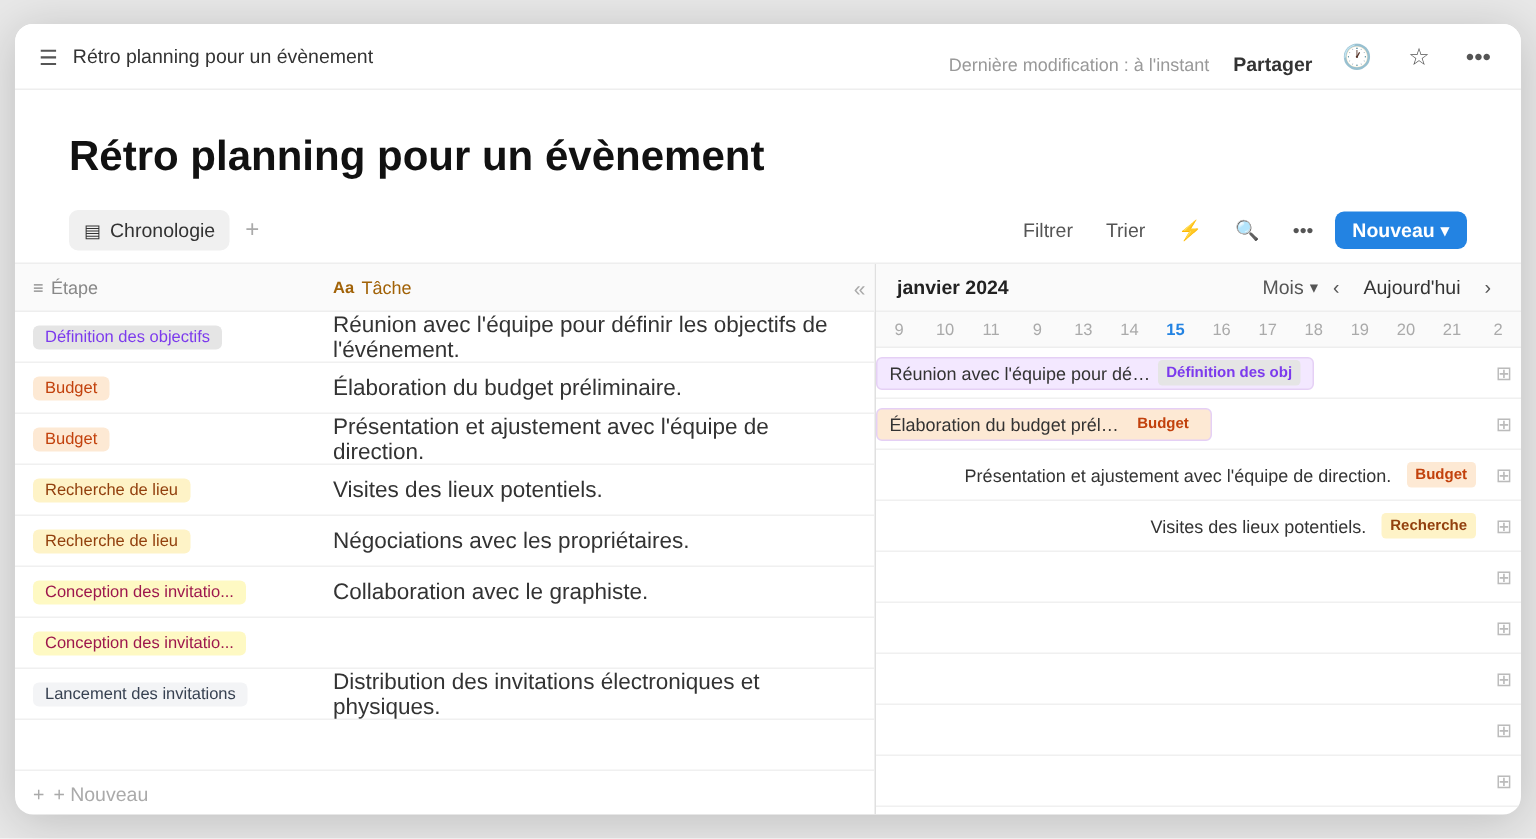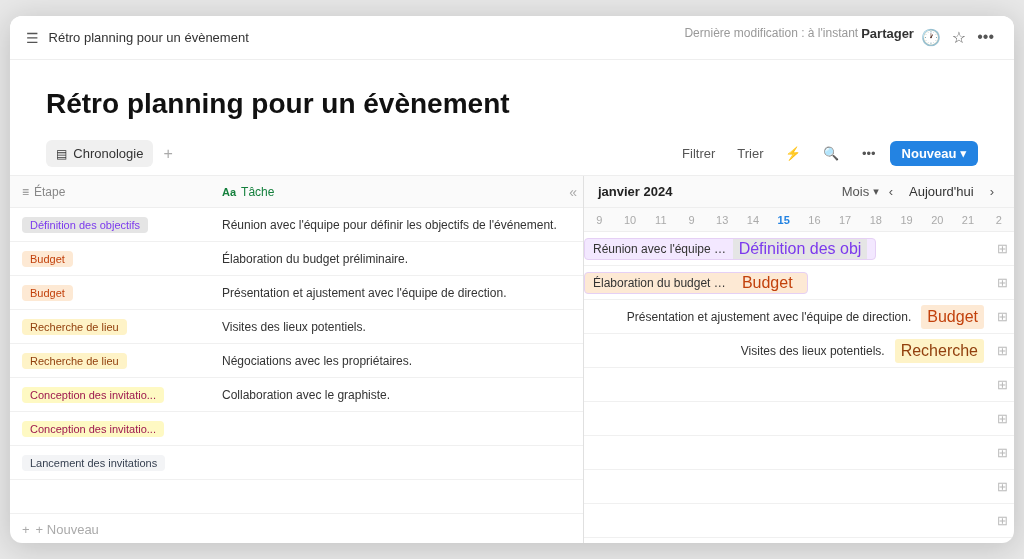--- a/index.html
+++ b/index.html
@@ -29,22 +29,22 @@
     .titlebar-left {
       display: flex;
       align-items: center;
       gap: 10px;
       flex: 1;
     }
     .hamburger-icon { font-size: 14px; color: #555; cursor: pointer; }
     .titlebar-title { font-size: 13px; color: #333; font-weight: 400; }
     .titlebar-right {
       display: flex;
-      align-items: flex-start;
-      gap: 3px;
+      align-items: flex-end;
+      gap: 16px;
     }
     .last-modified { font-size: 12px; color: #999; }
     .share-btn {
       font-size: 13px; font-weight: 600; color: #333;
       cursor: pointer; background: none; border: none;
     }
     .icon-btn {
       background: none; border: none; cursor: pointer;
       font-size: 16px; color: #555; padding: 2px 4px;
     }
@@ -112,21 +112,21 @@
     .col-etape {
       width: 200px;
       padding: 0 12px;
       font-size: 12px; color: #888; font-weight: 500;
       display: flex; align-items: center; gap: 5px;
       flex-shrink: 0;
     }
     .col-tache {
       flex: 1;
       padding: 0 12px;
-      font-size: 12px; color: #15803d; font-weight: 500;
+      font-size: 12px; color: #a16207; font-weight: 500;
       display: flex; align-items: center; gap: 5px;
     }
     .collapse-btn {
       position: absolute; right: 6px; top: 50%; transform: translateY(-50%);
       background: none; border: none; cursor: pointer;
       font-size: 14px; color: #aaa;
     }
     .table-row {
       display: flex;
       align-items: center;
@@ -135,21 +135,21 @@
     }
     .cell-etape {
       width: 200px;
       padding: 0 12px;
       display: flex; align-items: center;
       flex-shrink: 0;
     }
     .cell-tache {
       flex: 1;
       padding: 0 12px;
-      font-size: 12px; color: #333;
+      font-size: 15px; color: #333;
     }
     .tag {
       display: inline-block;
       padding: 2px 8px;
       border-radius: 4px;
       font-size: 11px;
       font-weight: 500;
       white-space: nowrap;
       overflow: hidden;
       text-overflow: ellipsis;
@@ -241,22 +241,22 @@
       font-weight: 500;
       white-space: nowrap;
       overflow: hidden;
       text-overflow: ellipsis;
       z-index: 2;
     }
     .tl-tag {
       display: inline-block;
       padding: 3px 6px;
       border-radius: 3px;
-      font-size: 16px;
-      font-weight: 400;
+      font-size: 10px;
+      font-weight: 700;
       margin-left: 4px;
       white-space: nowrap;
     }
     .expand-icon {
       position: absolute;
       right: 6px;
       font-size: 13px;
       color: #bbb;
       cursor: pointer;
     }
@@ -364,20 +364,21 @@
     </div>
           <div class="table-row">
       <div class="cell-etape">
         <span class="tag tag-pink">Conception des invitatio...</span>
       </div>
     </div>
           <div class="table-row">
       <div class="cell-etape">
         <span class="tag tag-gray">Lancement des invitations</span>
       </div>
+      <div class="cell-tache">Distribution des invitations électroniques et physiques.</div>
     </div>
           <div class="table-row">
       
       
     </div>
         </div>
 
       <div class="add-new-row">
         <span>+</span>
         <span>+ Nouveau</span>

